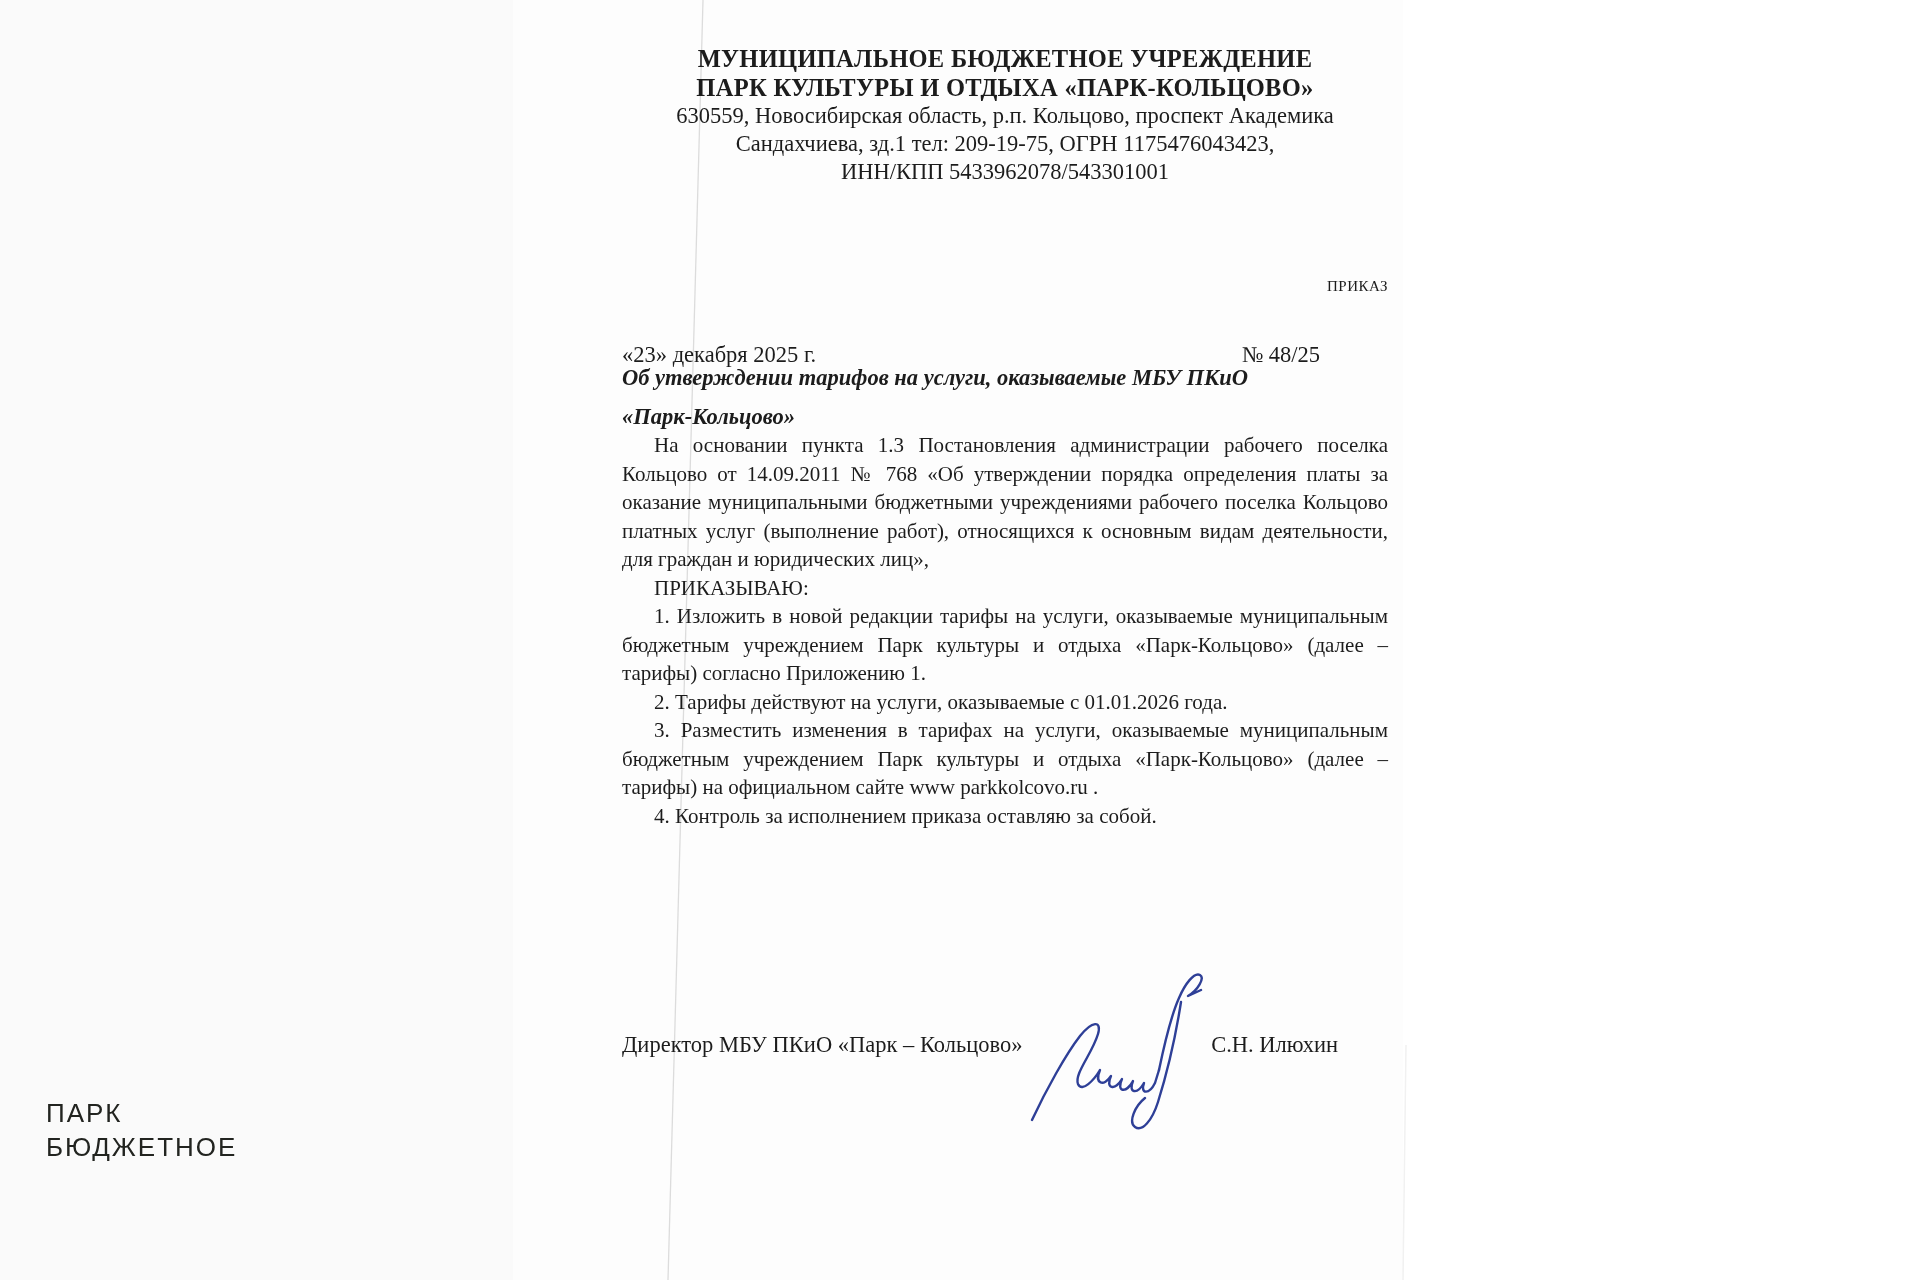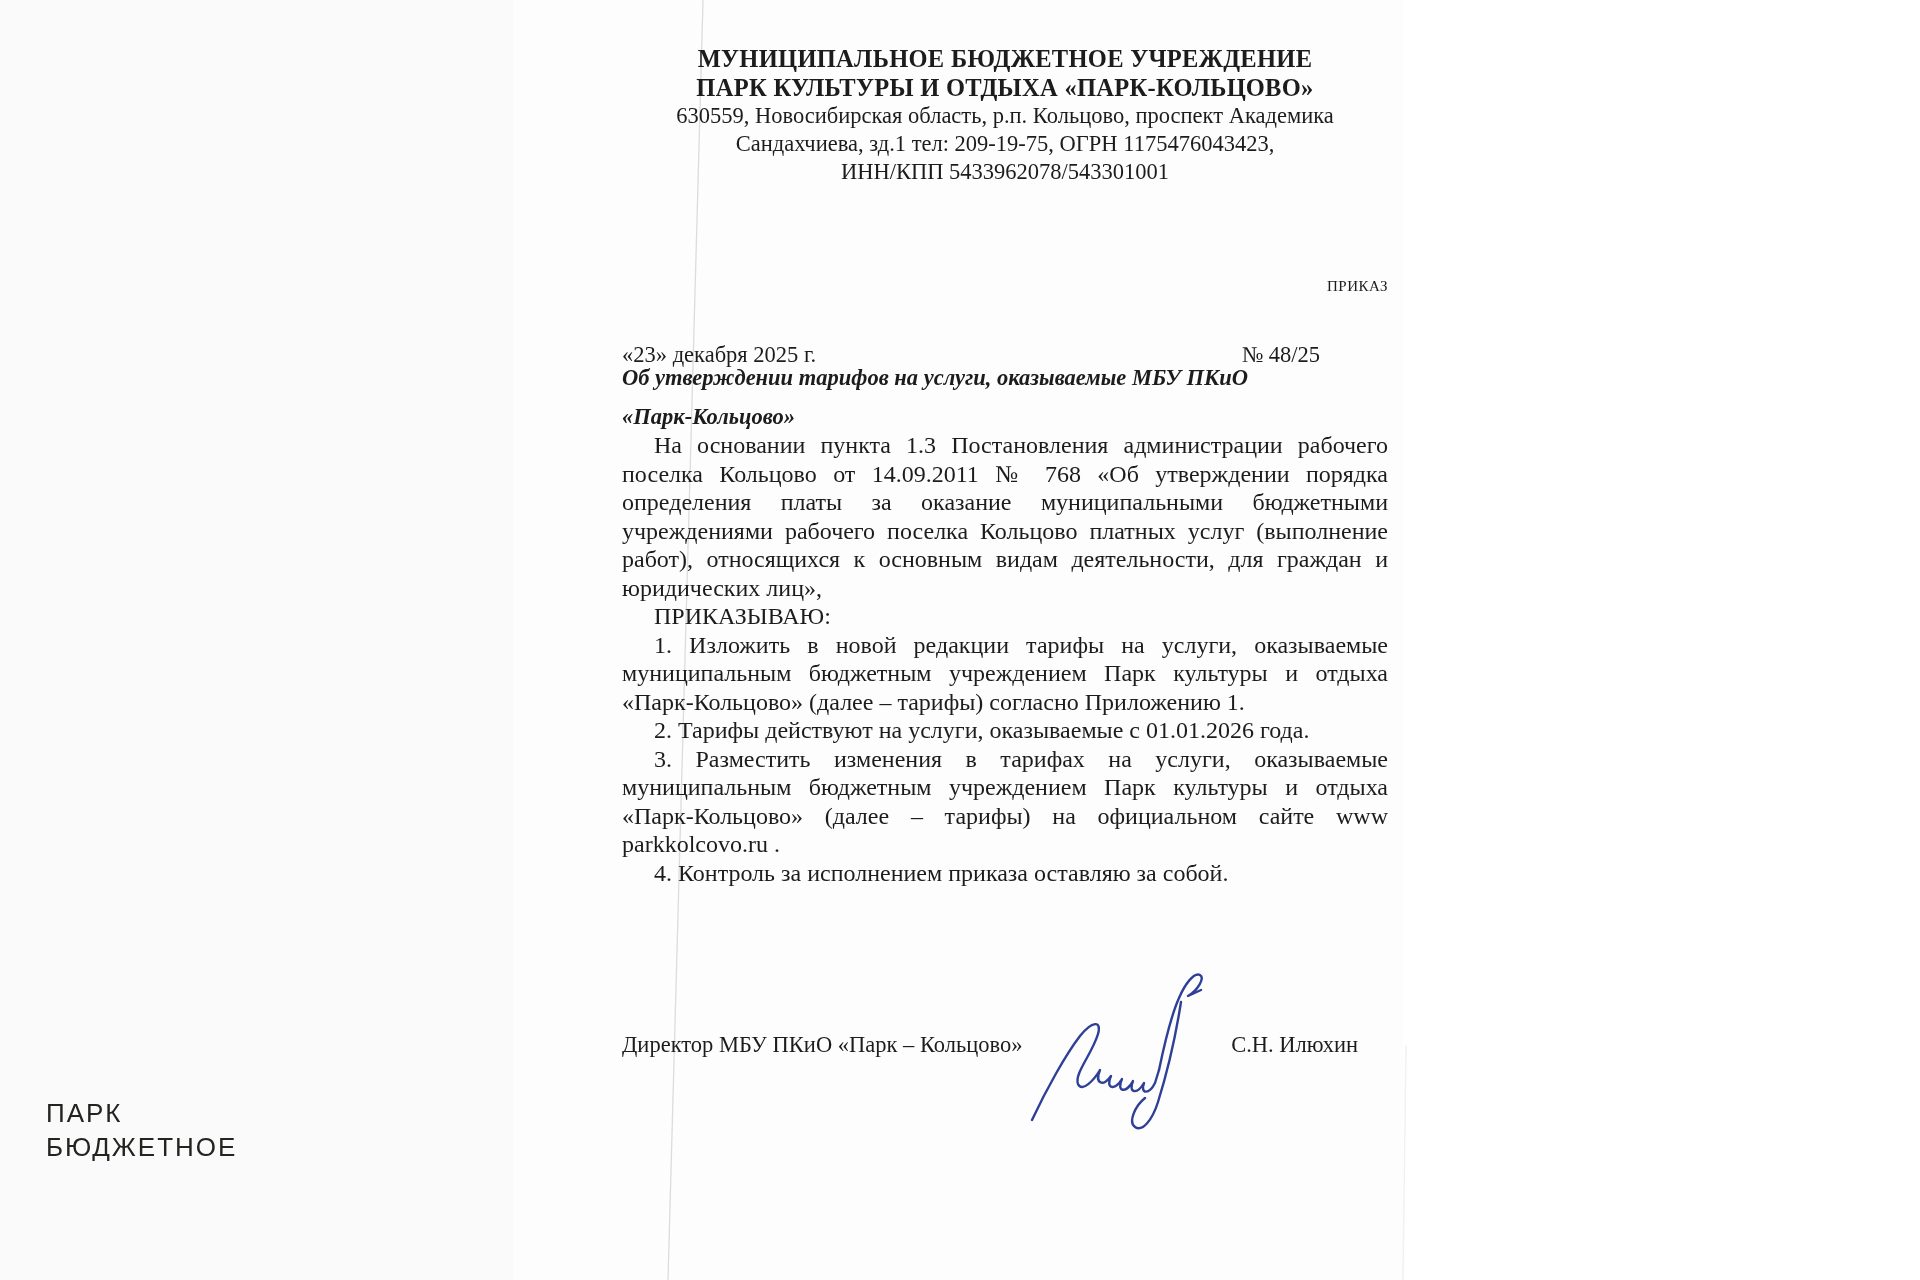--- a/index.html
+++ b/index.html
@@ -45,35 +45,35 @@
   .order-number { margin-right: 68px; }
 
   .subject {
     position: absolute; left: 622px; top: 358px; width: 680px;
     font-weight: bold; font-style: italic;
     font-size: 22.5px; line-height: 39px;
   }
 
   .body-block {
     position: absolute; left: 622px; top: 431px; width: 766px;
-    font-size: 24px; line-height: 28.5px;
+    font-size: 21px; line-height: 28.5px;
   }
   .body-par {
     text-align: justify;
     text-align-last: left;
     text-indent: 32px;
   }
   .directive { text-indent: 32px; }
 
   .sig-row {
     position: absolute; left: 622px; top: 1032px; width: 766px;
     display: flex; align-items: flex-start;
     font-size: 22.5px;
   }
-  .sig-name { margin-left: auto; margin-right: 30px; }
+  .sig-name { margin-left: auto; margin-right: 50px; }
 
   .signature-svg {
     position: absolute; left: 1018px; top: 962px;
   }
 
   .logo {
     position: absolute; left: 46px; top: 1096px;
     font-family: "Liberation Sans", sans-serif;
     font-size: 26px; line-height: 34px;
     letter-spacing: 2px; color: #222420;

